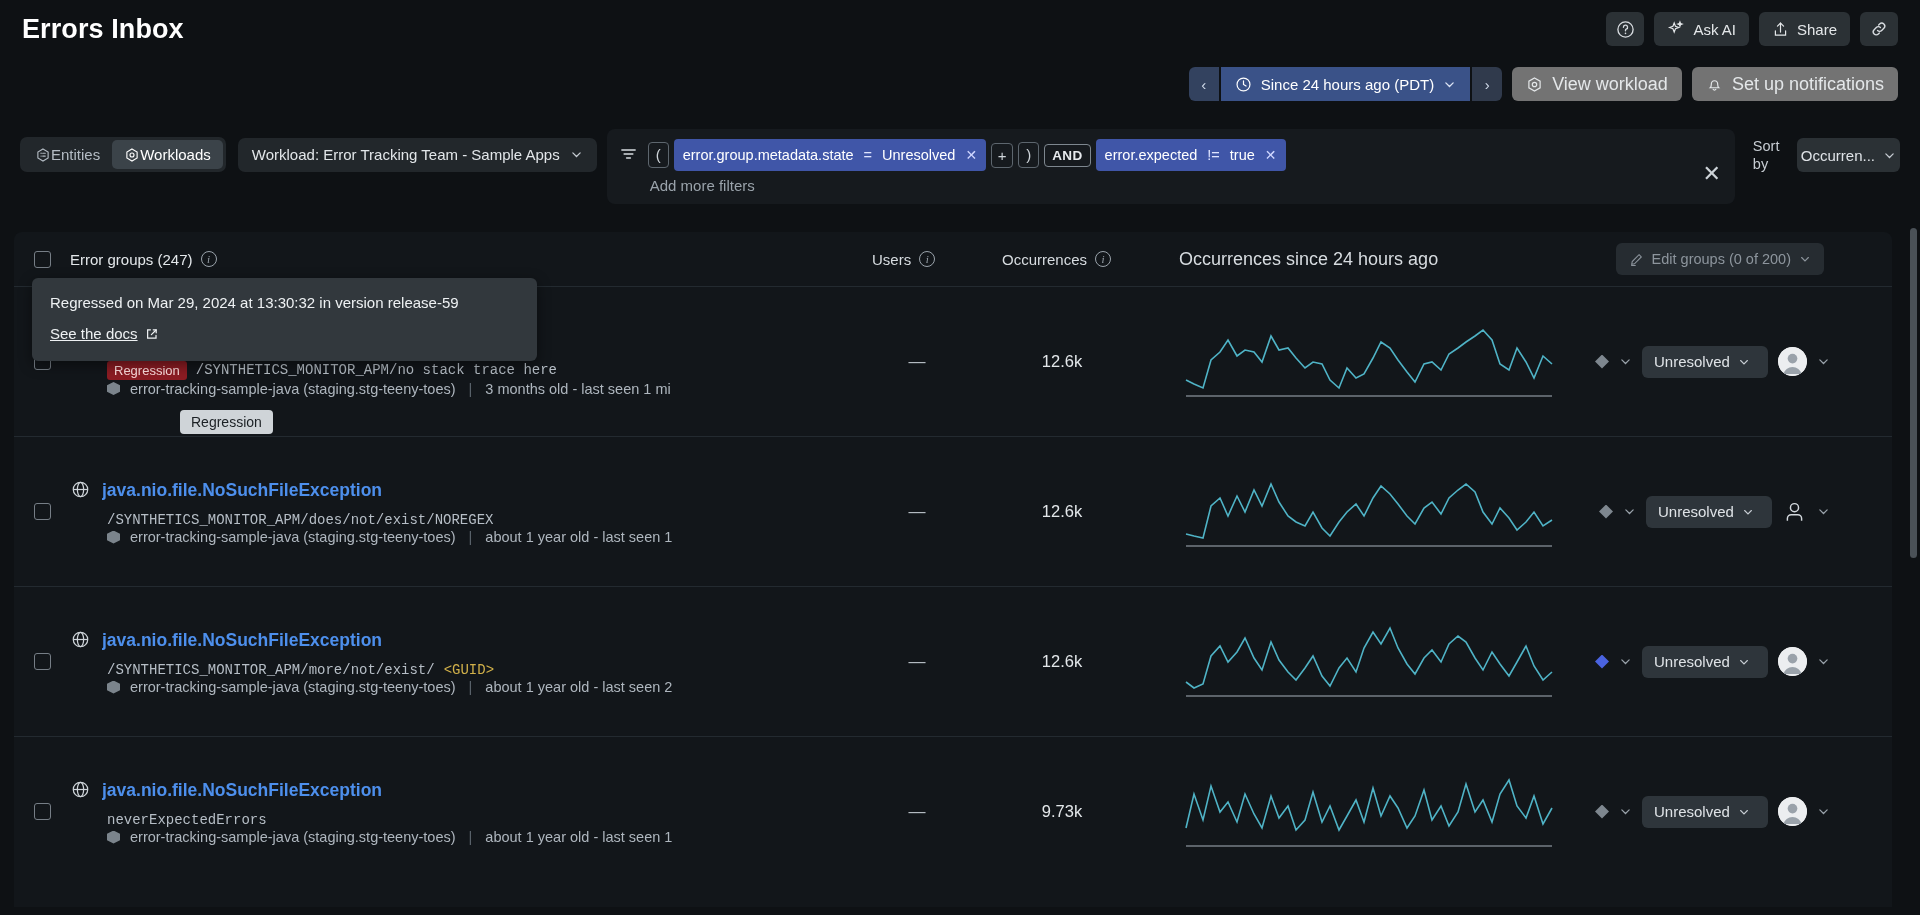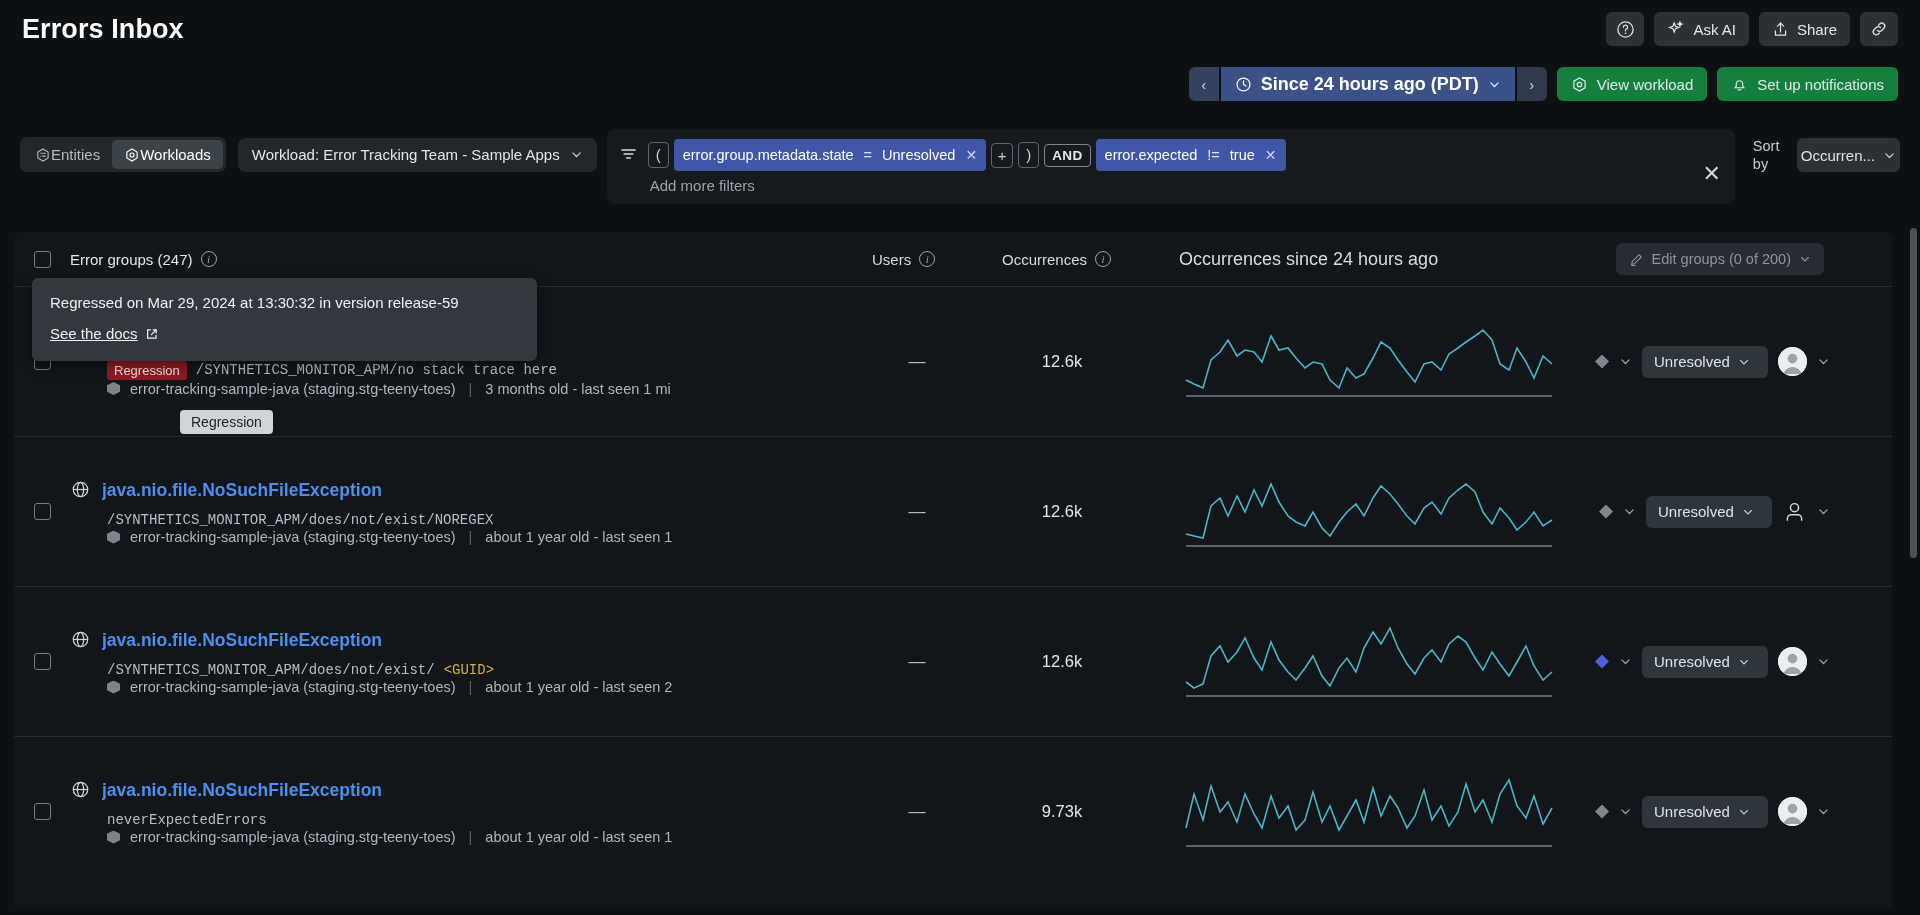--- a/index.html
+++ b/index.html
@@ -39,27 +39,27 @@
   .time-group { display: flex; align-items: center; }
   .time-arrow {
     background: #33425f; color: #cfd9e8; border: none; width: 30px; height: 34px;
     display: flex; align-items: center; justify-content: center;
     font-size: 15px; cursor: pointer;
   }
   .time-arrow.left  { border-radius: 6px 0 0 6px; }
   .time-arrow.right { border-radius: 0 6px 6px 0; background:#303a4c; }
   .time-main {
     background: #3a5288; color: #fff; height: 34px; display: flex;
-    align-items: center; gap: 9px; padding: 0 14px; font-size: 18px;
-    cursor: pointer; margin: 0 2px; font-weight: bold;
+    align-items: center; gap: 9px; padding: 0 14px; font-size: 15px;
+    cursor: pointer; margin: 0 2px;
   }
   .tb-btn {
-    background: #15803d; border: none; border-radius: 6px; color: #e4e7e9;
+    background: #737373; border: none; border-radius: 6px; color: #e4e7e9;
     height: 34px; display: flex; align-items: center; gap: 9px;
-    padding: 0 14px; font-size: 15px; cursor: pointer;
+    padding: 0 14px; font-size: 18px; cursor: pointer;
   }
 
   
   .filterbar {
     position: absolute; top: 125px; left: 0; width: 1920px; height: 72px;
     display: flex; align-items: flex-start; padding: 0 20px;
   }
   .seg-wrap {
     display: flex; align-items: center; gap: 12px; margin-top: 12px;
   }
@@ -569,21 +569,21 @@
           <span class="globe-icon">
             <svg width="19" height="19" viewBox="0 0 20 20" fill="none" stroke="#cfd5da" stroke-width="1.3">
               <circle cx="10" cy="10" r="7.6"></circle>
                 <ellipse cx="10" cy="10" rx="3.3" ry="7.6"></ellipse>
                 <path d="M2.6 10h14.8"></path>
             </svg>
           </span>
           <span class="err-title">java.nio.file.NoSuchFileException</span>
         </div>
         <div class="row-line2">
-          <span>/SYNTHETICS_MONITOR_APM/does/not/exist/</span>
+          <span>/SYNTHETICS_MONITOR_APM/more/not/exist/</span>
             <span class="guid">&lt;GUID&gt;</span>
         </div>
         <div class="row-line3">
           <span class="entity-dot"></span>
           <span>error-tracking-sample-java (staging.stg-teeny-toes)</span>
           <span class="pipe">|</span>
           <span>about 1 year old - last seen 2</span>
         </div>
       </div>
       <div class="cell-users">—</div>

